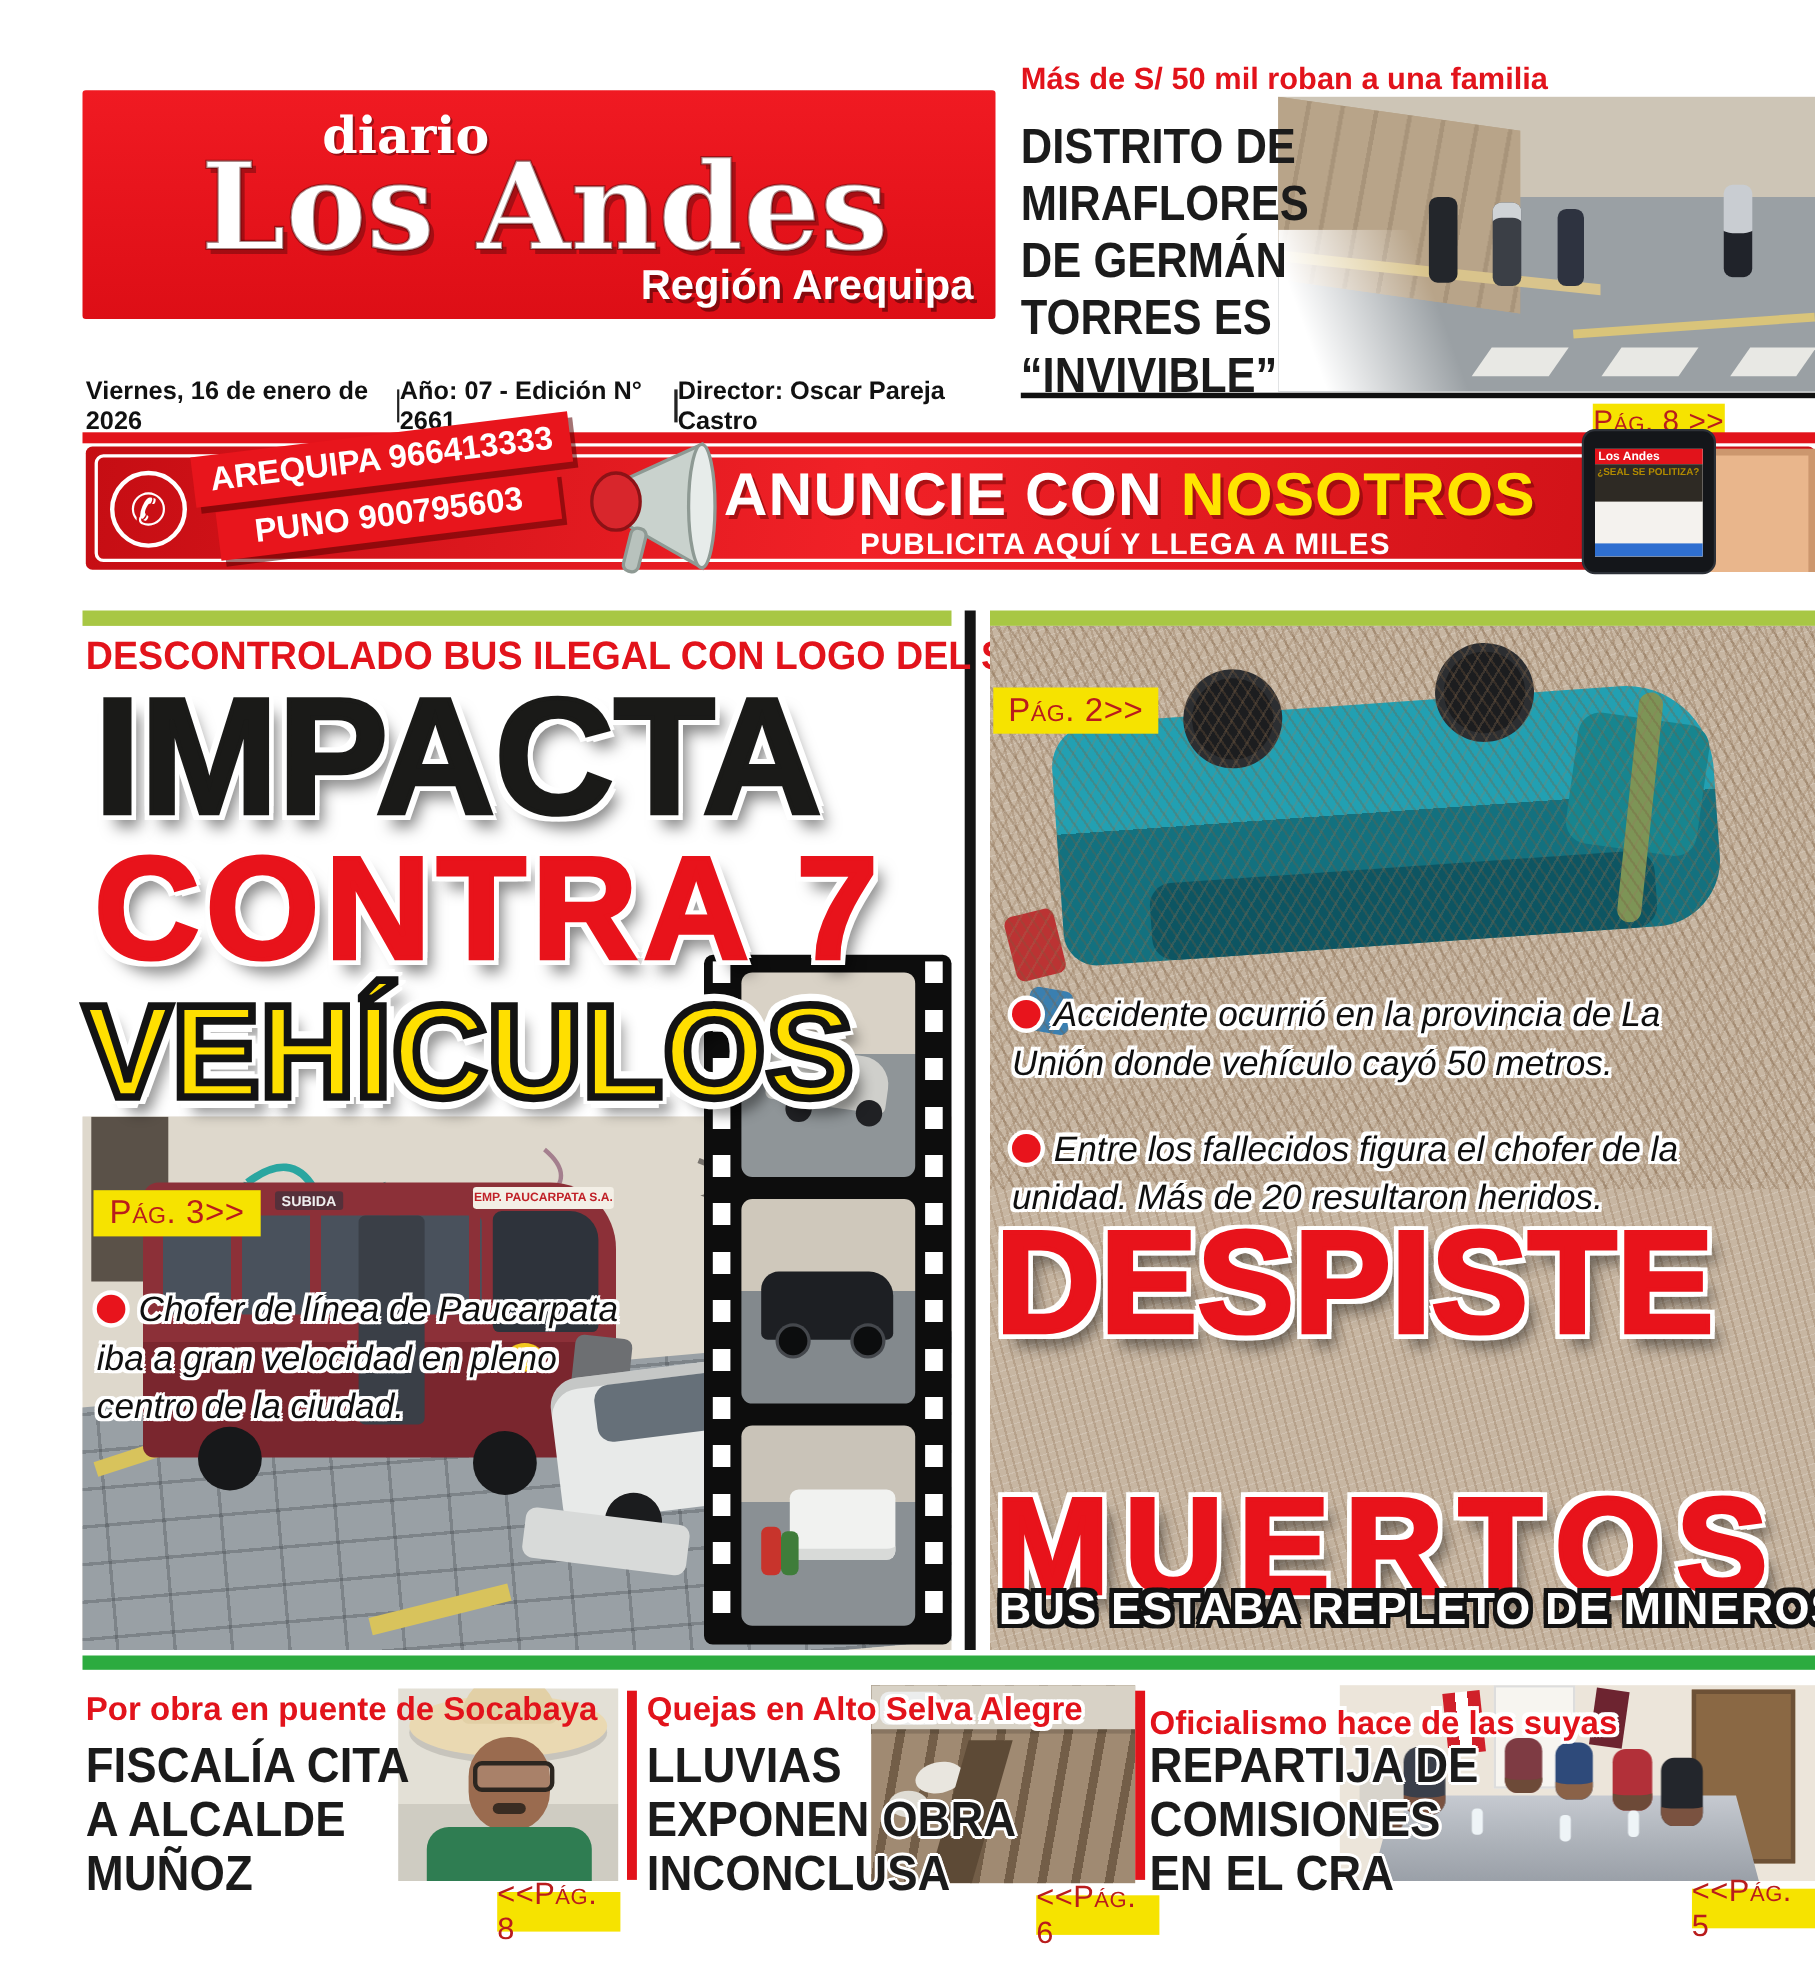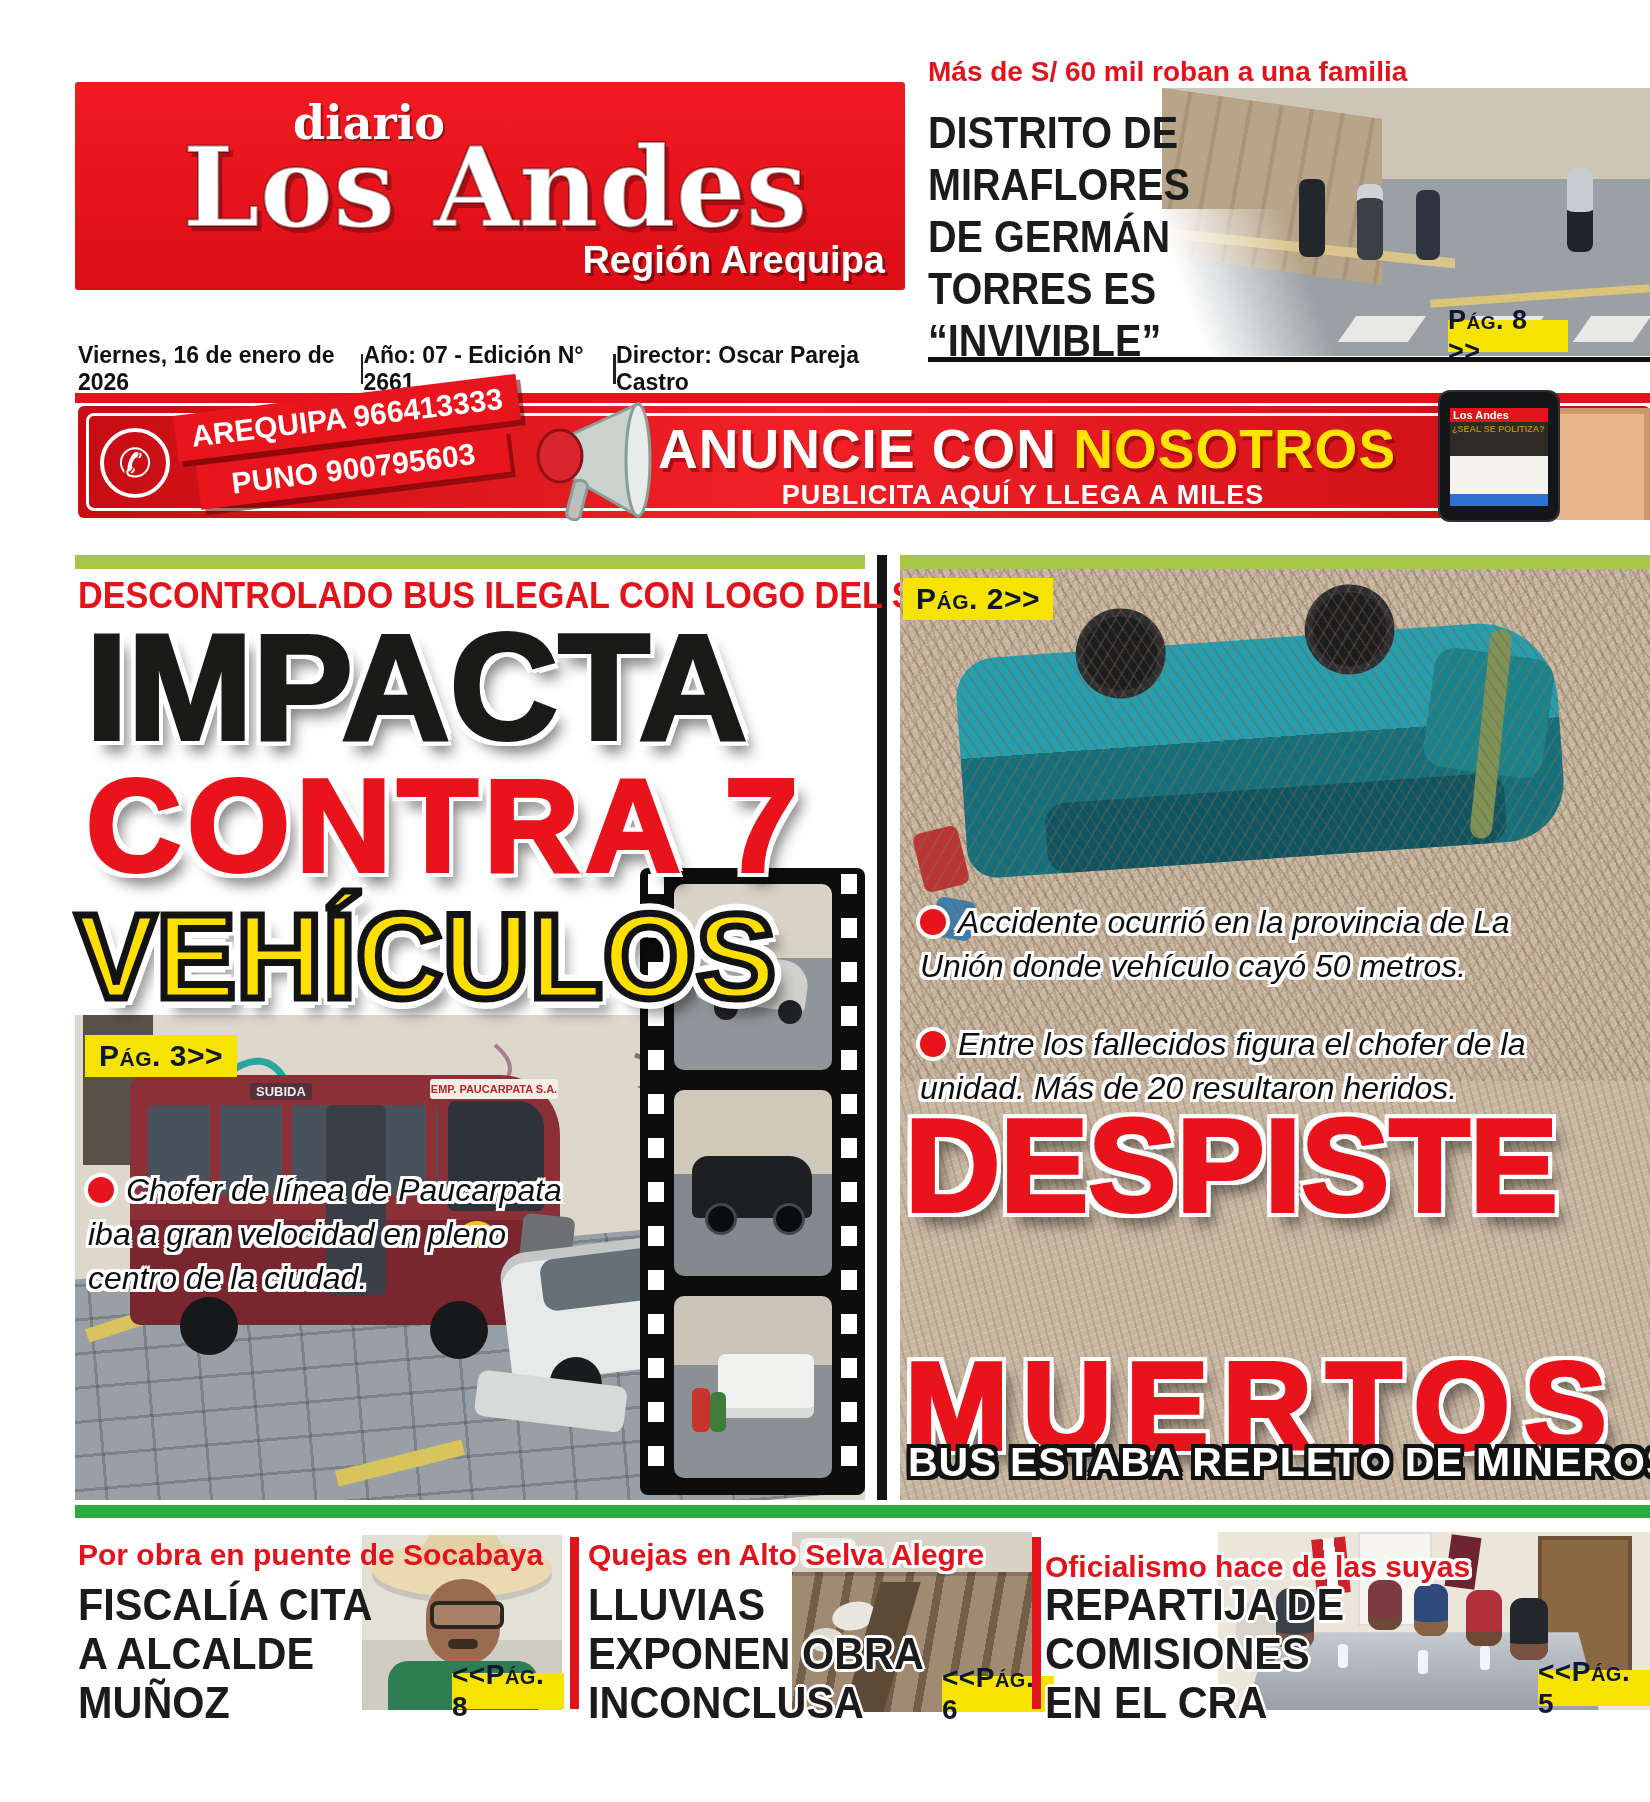--- a/index.html
+++ b/index.html
@@ -16,22 +16,22 @@
   .ow3{text-shadow:-3px 0 0 #fff,3px 0 0 #fff,0 -3px 0 #fff,0 3px 0 #fff,
        -2px -2px 0 #fff,2px -2px 0 #fff,-2px 2px 0 #fff,2px 2px 0 #fff,
        -3px -3px 0 #fff,3px -3px 0 #fff,-3px 3px 0 #fff,3px 3px 0 #fff;}
   .yellow-stroke{color:#ffdf00;-webkit-text-stroke:7px #131313;
        text-shadow:-10px 0 0 #fff,10px 0 0 #fff,0 -10px 0 #fff,0 10px 0 #fff,
        -7px -7px 0 #fff,7px -7px 0 #fff,-7px 7px 0 #fff,7px 7px 0 #fff,
        11px 15px 13px rgba(0,0,0,.45);}
   .white-stroke-black{color:#fff;text-shadow:-4px 0 0 #131313,4px 0 0 #131313,0 -4px 0 #131313,0 4px 0 #131313,
        -3px -3px 0 #131313,3px -3px 0 #131313,-3px 3px 0 #131313,3px 3px 0 #131313,
        -4px -4px 0 #131313,4px -4px 0 #131313,-4px 4px 0 #131313,4px 4px 0 #131313;}
-  .badge{background:#f6e300;color:#0f172a;font-weight:700;font-variant:small-caps;
-         display:flex;align-items:center;justify-content:center;letter-spacing:.5px;}
+  .badge{background:#f6e300;color:#b91c1c;font-weight:400;font-variant:small-caps;
+         display:flex;align-items:center;justify-content:center;letter-spacing:.5px;margin-top:47px;}
   .kicker{color:#e2131b;font-weight:900;}
   .bullet{font-style:italic;font-weight:normal;color:#0f0f0f;line-height:1.38;}
   .bullet .dot{display:inline-block;width:26px;height:26px;border-radius:50%;
          background:#e8141c;box-shadow:0 0 0 4px #fff;margin-right:12px;vertical-align:-2px;}
   .photo{overflow:hidden;}
   .sep{width:3px;background:#222;height:30px;}
   .filmstrip{background:#0d0d0d;border-radius:8px;}
   .sprockets{position:absolute;top:6px;bottom:6px;width:16px;
        background:repeating-linear-gradient(to bottom,#fff 0 20px,transparent 20px 44px);}
   .frame{position:absolute;left:34px;width:158px;border-radius:10px;overflow:hidden;}
@@ -40,21 +40,21 @@
 <body>
 
 <div class="page">
 
   <div class="abs" style="left:75px;top:82px;width:830px;height:208px;background:linear-gradient(180deg,#f01a22,#dd0e16);border-radius:3px;">
     <div class="abs" style="left:218px;top:14px;font-family:'DejaVu Serif',serif;font-weight:bold;font-size:46px;color:#fff;text-shadow:2px 2px 0 rgba(0,0,0,.35);">diario</div>
     <div class="abs" style="left:40px;top:48px;width:760px;text-align:center;font-family:'DejaVu Serif',serif;font-weight:bold;font-size:110px;line-height:1.05;color:#fff;-webkit-text-stroke:2px rgba(70,0,0,.45);text-shadow:4px 5px 0 rgba(0,0,0,.28);">Los Andes</div>
     <div class="abs" style="right:20px;bottom:8px;font-weight:900;font-size:38px;color:#fff;text-shadow:3px 3px 0 rgba(0,0,0,.4);">Región Arequipa</div>
   </div>
 
-  <div class="abs kicker nowrap" style="left:928px;top:58px;font-size:28px;">Más de S/ 60 mil roban a una familia</div>
+  <div class="abs kicker nowrap" style="left:928px;top:58px;font-size:28px;">Más de S/ 50 mil roban a una familia</div>
 
   <div class="abs photo" style="left:1162px;top:88px;width:488px;height:268px;background:linear-gradient(180deg,#cdc5b6 0 34%,#9aa0a4 34% 100%);">
     <div class="abs" style="left:0;top:0;width:45%;height:62%;background:repeating-linear-gradient(100deg,#b8a489 0 26px,#a8947a 26px 30px),#b8a489;transform:skewY(8deg);transform-origin:left top;"></div>
     <div class="abs" style="left:0;top:58%;width:60%;height:10px;background:#d9c48c;transform:skewY(6deg);"></div>
     <div class="abs" style="left:38%;bottom:14px;width:70px;height:26px;background:#e8e8e4;transform:skewX(-35deg);"></div>
     <div class="abs" style="left:62%;bottom:14px;width:70px;height:26px;background:#e8e8e4;transform:skewX(-35deg);"></div>
     <div class="abs" style="left:86%;bottom:14px;width:60px;height:26px;background:#e8e8e4;transform:skewX(-35deg);"></div>
     <div class="abs" style="left:55%;bottom:56px;width:45%;height:8px;background:#d9c47a;transform:rotate(-4deg);"></div>
     <div class="abs" style="left:28%;top:34%;width:26px;height:78px;background:#23262b;border-radius:8px;"></div>
     <div class="abs" style="left:40%;top:36%;width:26px;height:76px;background:#3b3f46;border-radius:8px;box-shadow:0 18px 0 -4px #cfd3d6 inset;"></div>

